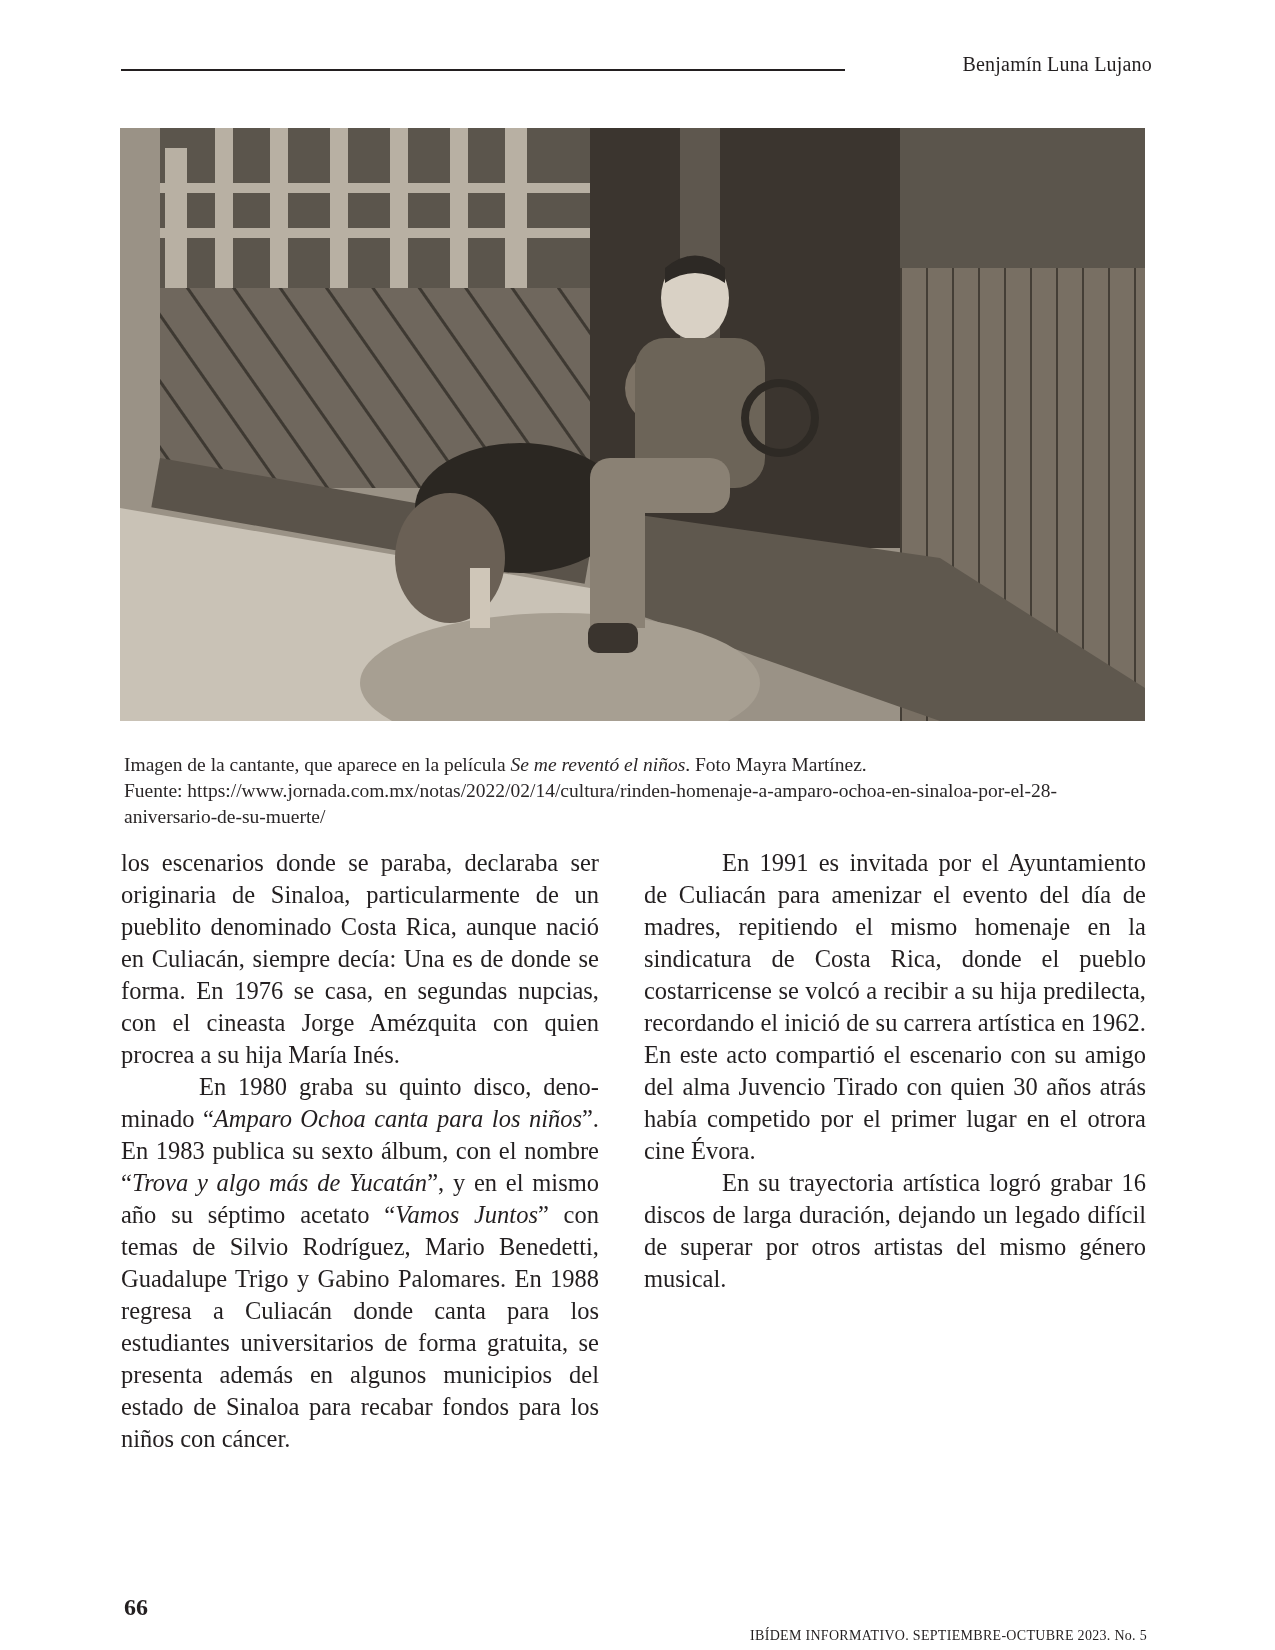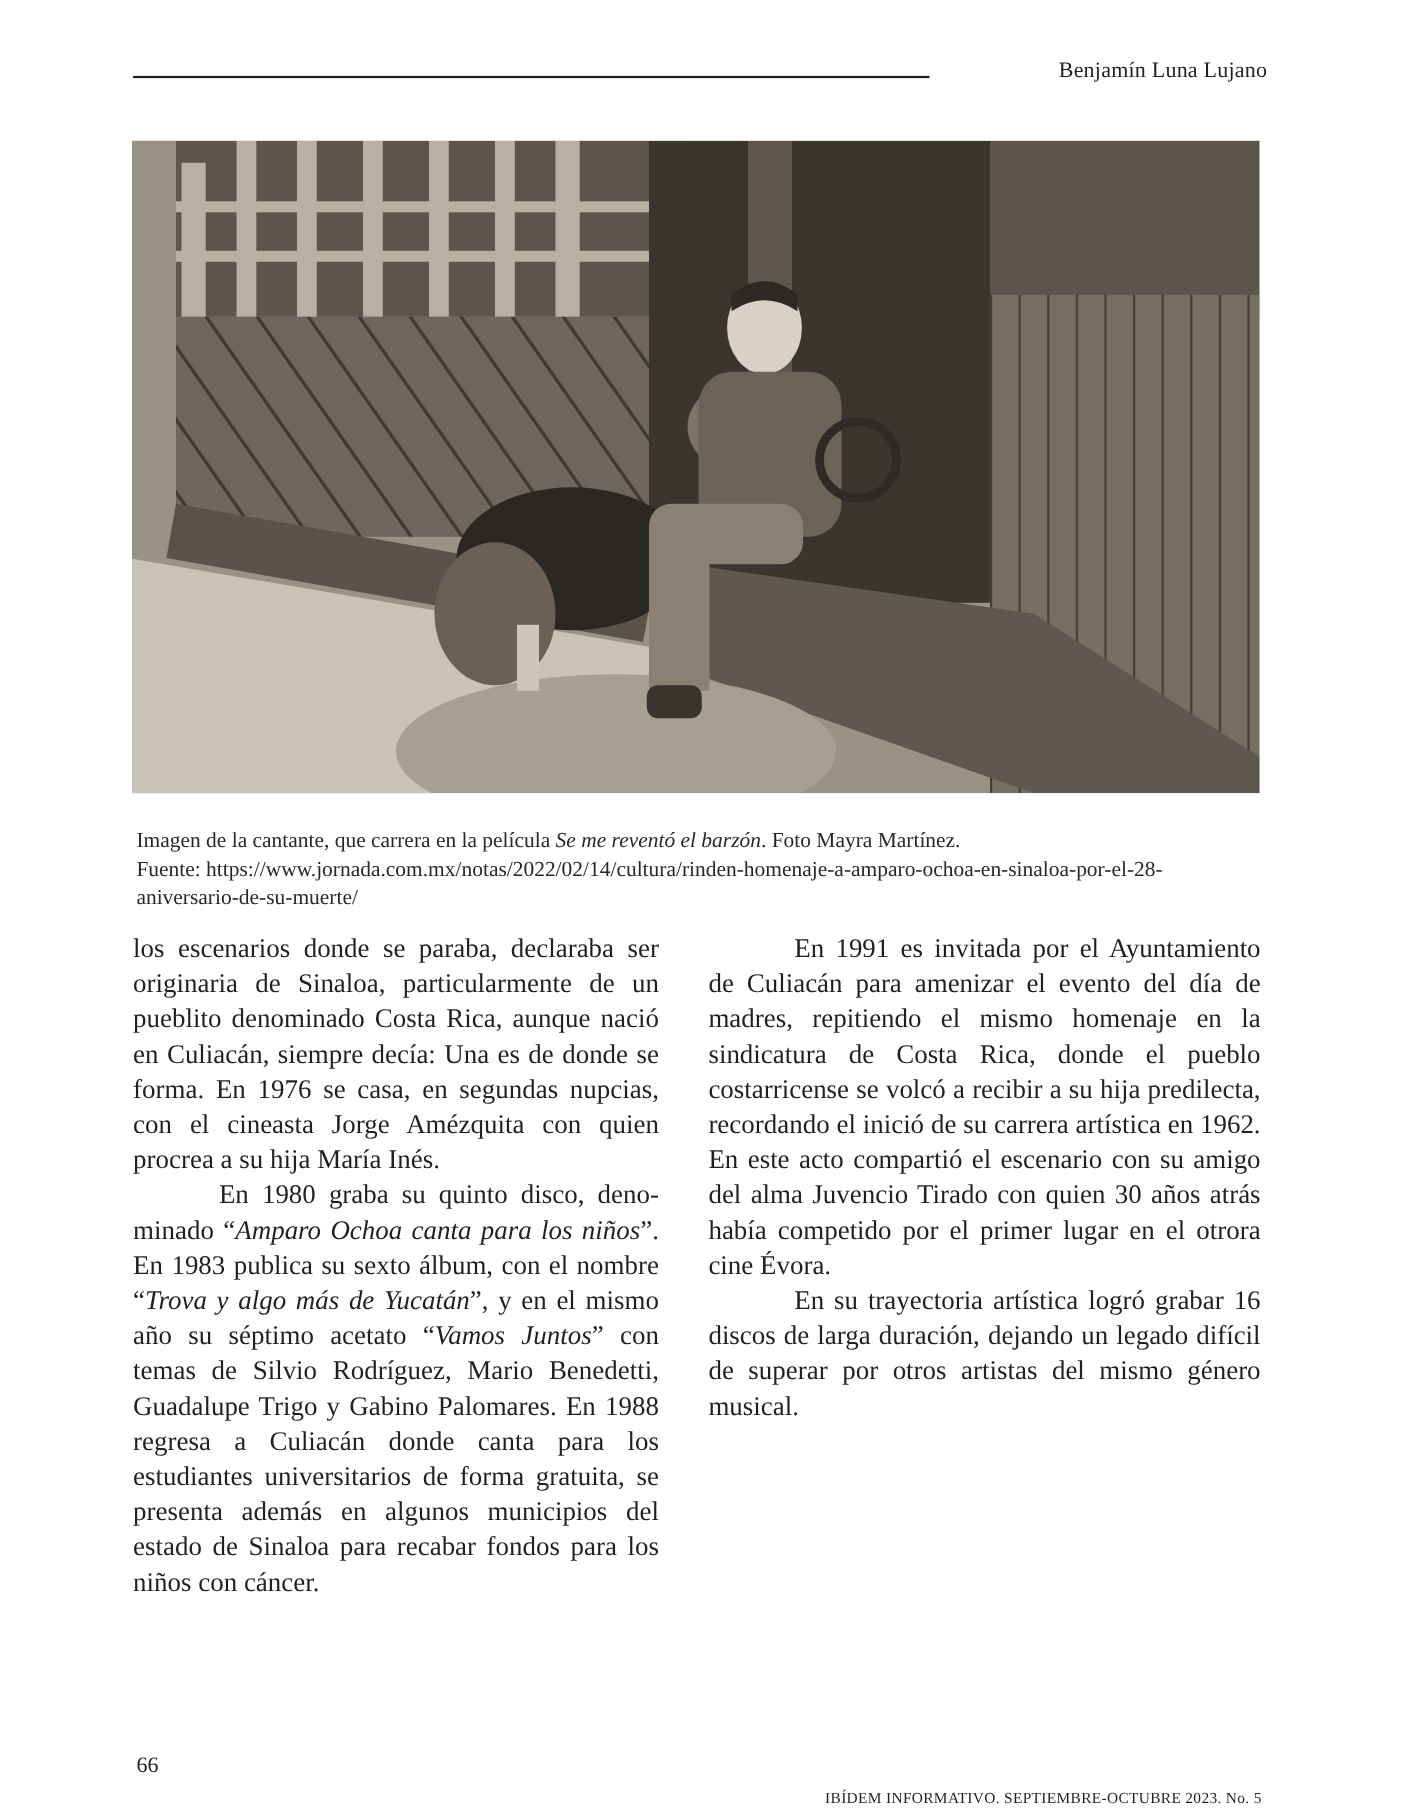--- a/index.html
+++ b/index.html
@@ -9,21 +9,21 @@
     .header-author { position:absolute; left:0; right:123px; top:53px; text-align:right; font-size:20px; letter-spacing:0.2px; }
     .photo { position:absolute; left:120px; top:128px; width:1025px; height:593px; overflow:hidden; background:#8c8479; }
     .photo svg { width:100%; height:100%; display:block; }
     .caption { position:absolute; left:124px; top:752px; width:1010px; font-size:19.5px; line-height:26px; color:#2a2627; }
     .caption i { font-style:italic; }
     .col { position:absolute; top:847px; width:478px; font-size:24.5px; line-height:32px; text-align:justify; hyphens:manual; }
     .col p { margin:0; }
     .col .indent { text-indent:78px; }
     .col-left { left:121px; }
     .col-right { left:644px; width:502px; }
-    .footer-page { position:absolute; left:124px; top:1594px; font-size:20px; }
+    .footer-page { position:absolute; left:124px; top:1594px; font-size:24px;font-weight:bold; }
     .footer-journal { position:absolute; right:128px; top:1628px; font-size:14px; letter-spacing:0.3px; }
   </style>
 </head>
 <body>
 
 <div class="header-rule"></div>
 <div class="header-author">Benjamín Luna Lujano</div>
 
 <div class="photo" title="Fotografía en blanco y negro de una mujer sonriente sentada en el umbral de una casa de madera abrazando a un perro pastor alemán">
   <svg viewBox="0 0 1025 593" preserveAspectRatio="none">
@@ -77,21 +77,21 @@
     <rect x="515" y="210" width="130" height="150" rx="30" fill="#6c6458"></rect>
     <rect x="470" y="330" width="140" height="55" rx="20" fill="#8a8174"></rect>
     <rect x="470" y="360" width="55" height="140" fill="#8a8174"></rect>
     <rect x="468" y="495" width="50" height="30" rx="10" fill="#3a342e"></rect>
 
     <circle cx="660" cy="290" r="35" fill="none" stroke="#2e2a25" stroke-width="8"></circle>
   </svg>
 </div>
 
 <div class="caption">
-  <span>Imagen de la cantante, que carrera en la película </span><i>Se me reventó el barzón</i><span>. Foto Mayra Martínez.</span><br>
+  <span>Imagen de la cantante, que aparece en la película </span><i>Se me reventó el niños</i><span>. Foto Mayra Martínez.</span><br>
   <span>Fuente: https://www.jornada.com.mx/notas/2022/02/14/cultura/rinden-homenaje-a-amparo-ochoa-en-sinaloa-por-el-28-aniversario-de-su-muerte/</span>
 </div>
 
 <div class="col col-left">
   <p>los escenarios donde se paraba, declaraba ser originaria de Sinaloa, particularmente de un pueblito denominado Costa Rica, aunque nació en Culiacán, siempre decía: Una es de donde se forma. En 1976 se casa, en segun­das nupcias, con el cineasta Jorge Amézquita con quien procrea a su hija María Inés.</p>
   <p class="indent"><span>En 1980 graba su quinto disco, deno­minado “</span><i>Amparo Ochoa canta para los niños</i><span>”. En 1983 publica su sexto álbum, con el nom­bre “</span><i>Trova y algo más de Yucatán</i><span>”, y en el mismo año su séptimo acetato “</span><i>Vamos Jun­tos</i><span>” con temas de Silvio Rodríguez, Mario Benedetti, Guadalupe Trigo y Gabino Palo­mares. En 1988 regresa a Culiacán donde canta para los estudiantes universitarios de forma gratuita, se presenta además en algu­nos municipios del estado de Sinaloa para recabar fondos para los niños con cáncer.</span></p>
 </div>
 
 <div class="col col-right">
   <p class="indent">En 1991 es invitada por el Ayuntamien­to de Culiacán para amenizar el evento del día de madres, repitiendo el mismo homenaje en la sindicatura de Costa Rica, donde el pueblo costarricense se volcó a recibir a su hija predi­lecta, recordando el inició de su carrera artísti­ca en 1962. En este acto compartió el escena­rio con su amigo del alma Juvencio Tirado con quien 30 años atrás había competido por el primer lugar en el otrora cine Évora.</p>

